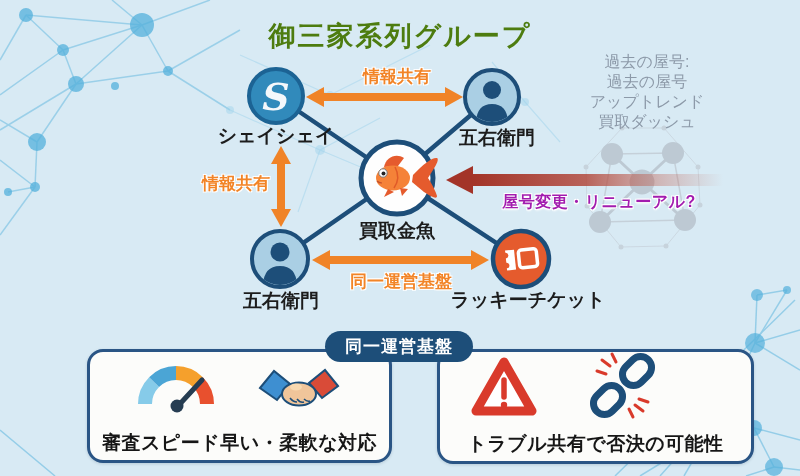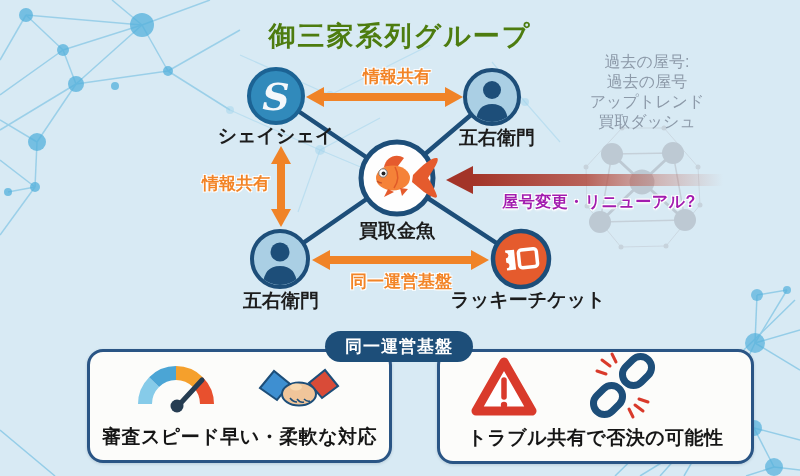--- a/index.html
+++ b/index.html
@@ -9,21 +9,21 @@
     font-family:"Liberation Sans","DejaVu Sans",sans-serif;
   }
   .stage svg{position:absolute;left:0;top:0;}
   .bg-svg{z-index:1;}
   .panel{
     position:absolute;z-index:3;background:#fcfcfa;
     border:3px solid #2a5585;border-radius:16px;
     box-shadow:0 1px 3px rgba(30,60,90,.18);
   }
   .panel .box-label{
-    position:absolute;bottom:10px;left:0;width:100%;text-align:center;
+    position:absolute;bottom:4px;left:0;width:100%;text-align:center;
     font-size:19px;font-weight:800;color:#161616;letter-spacing:.5px;white-space:nowrap;
   }
   .main-svg{z-index:5;pointer-events:none;}
   .lbl{
     position:absolute;z-index:6;transform:translateX(-50%);
     white-space:nowrap;font-weight:800;color:#1c1c1c;font-size:19px;
   }
   .title{
     left:400px;top:18px;font-size:27px;letter-spacing:2px;color:#4d7c0f;
   }

